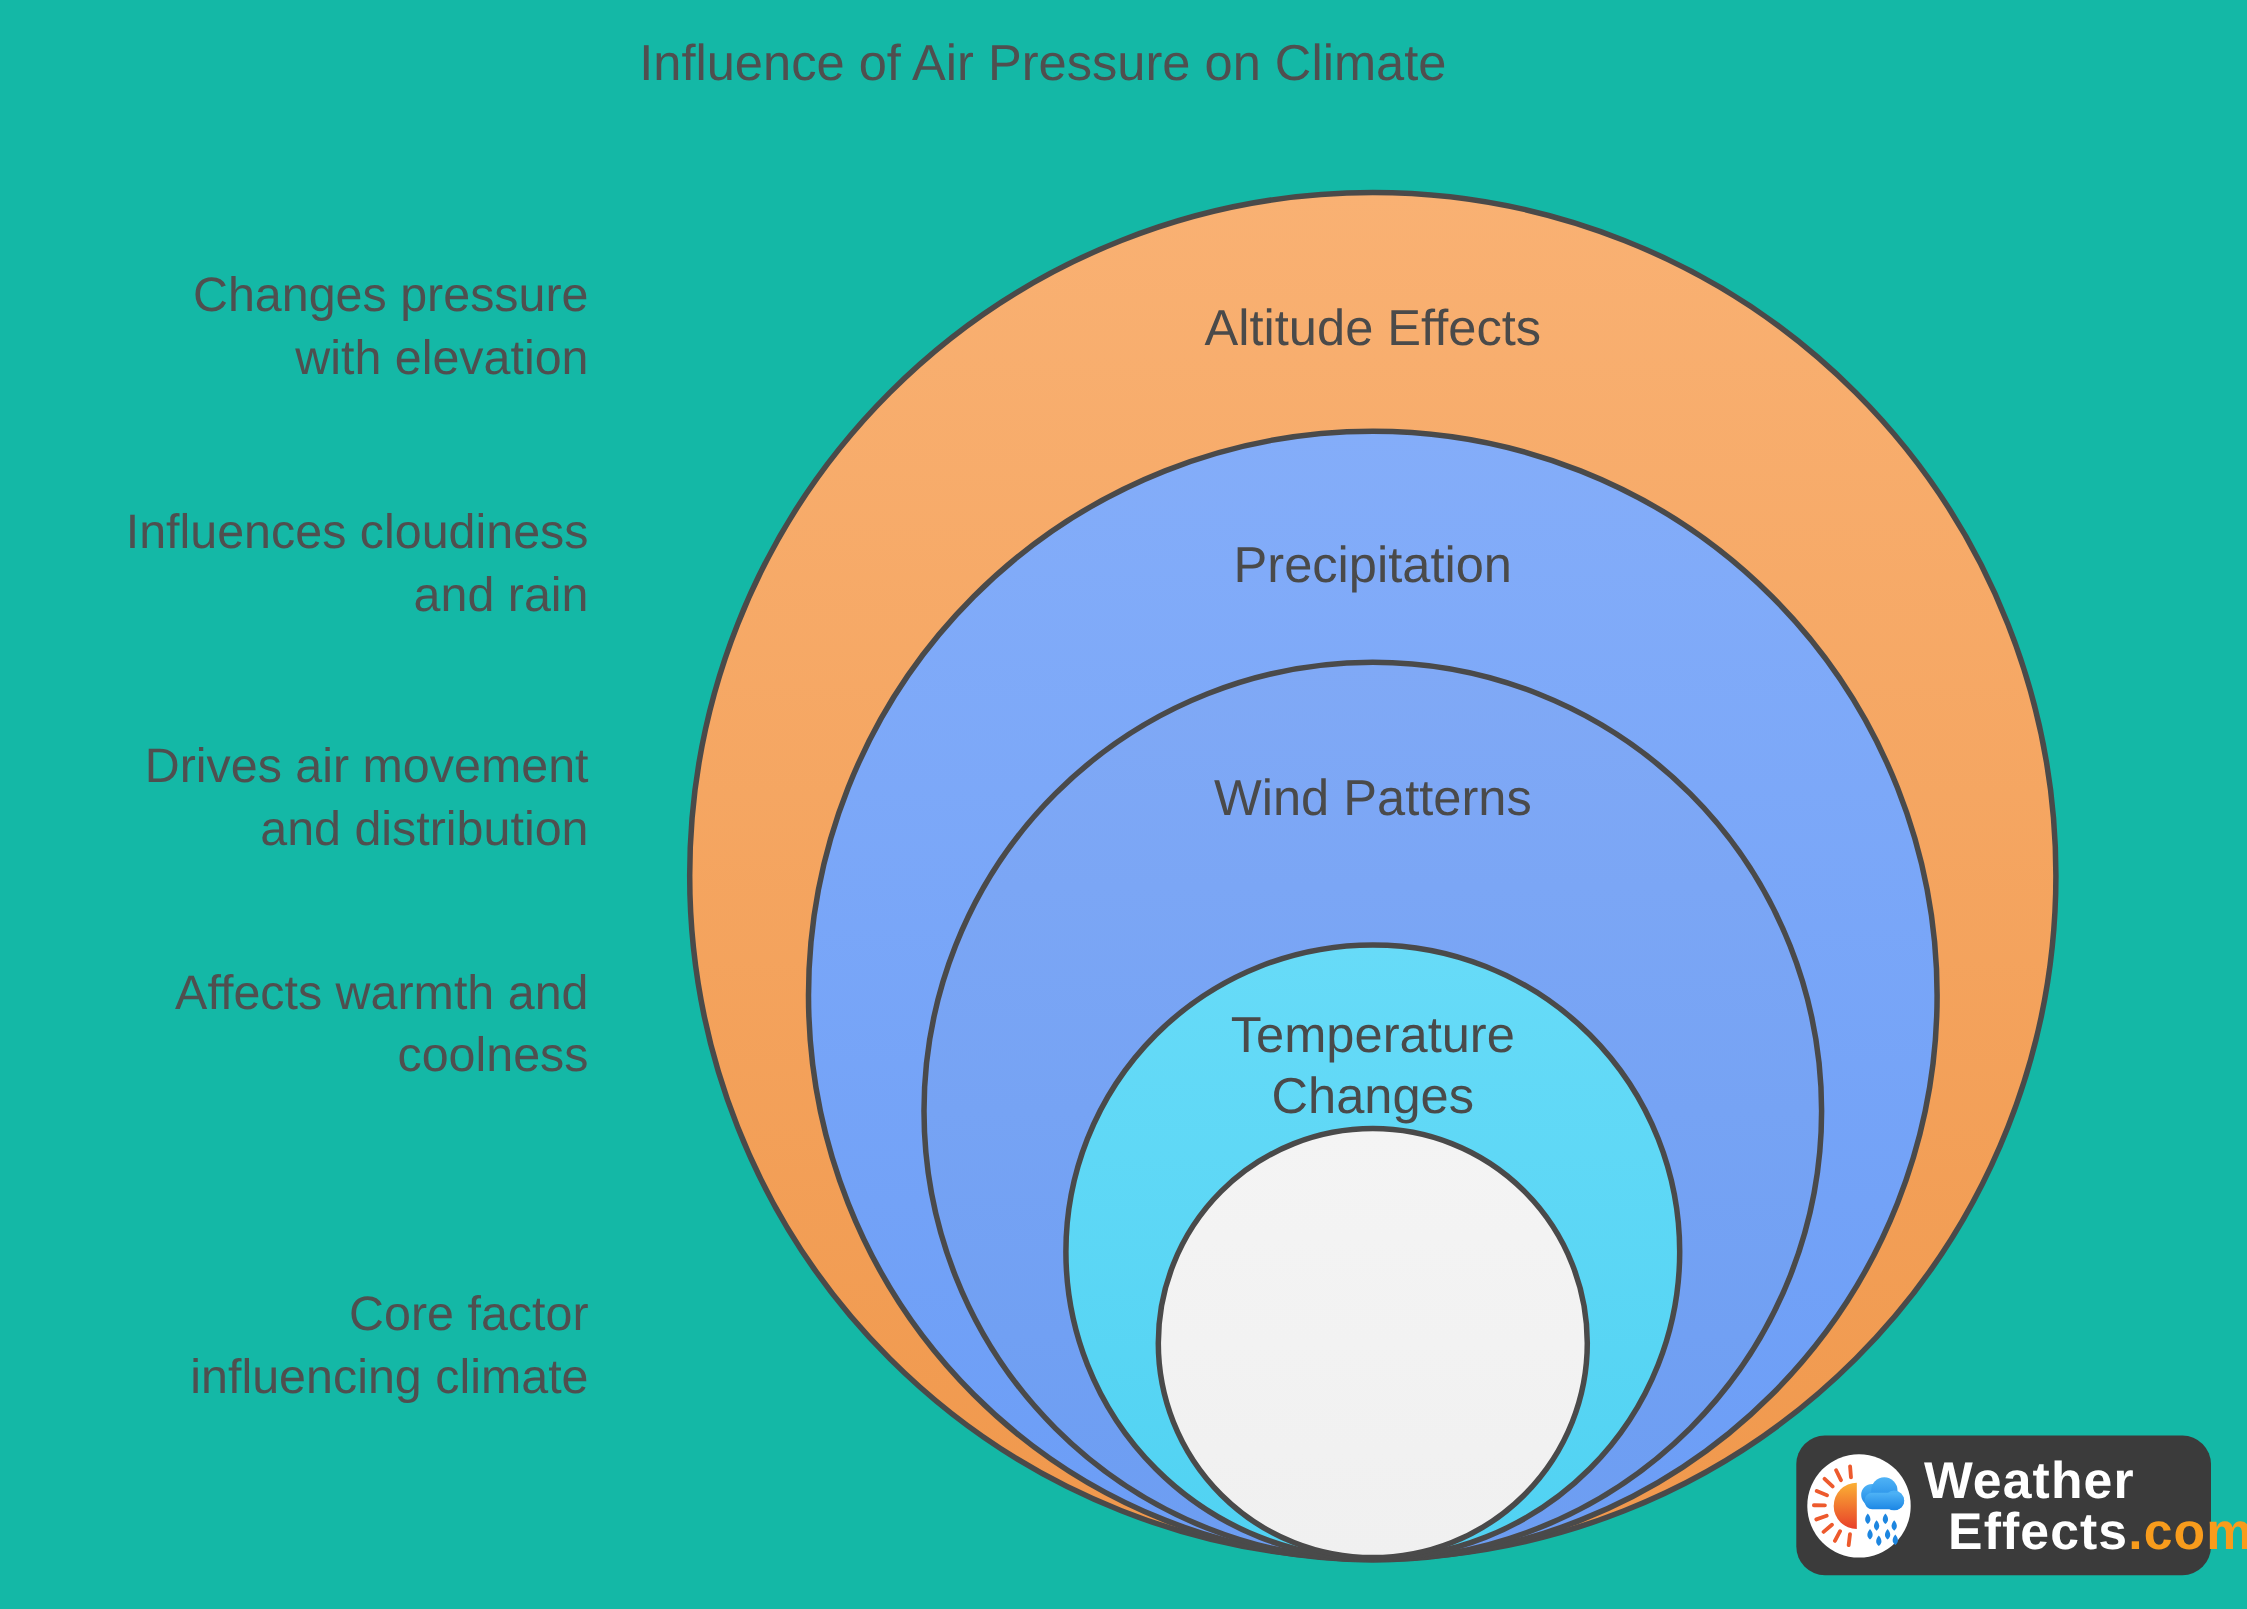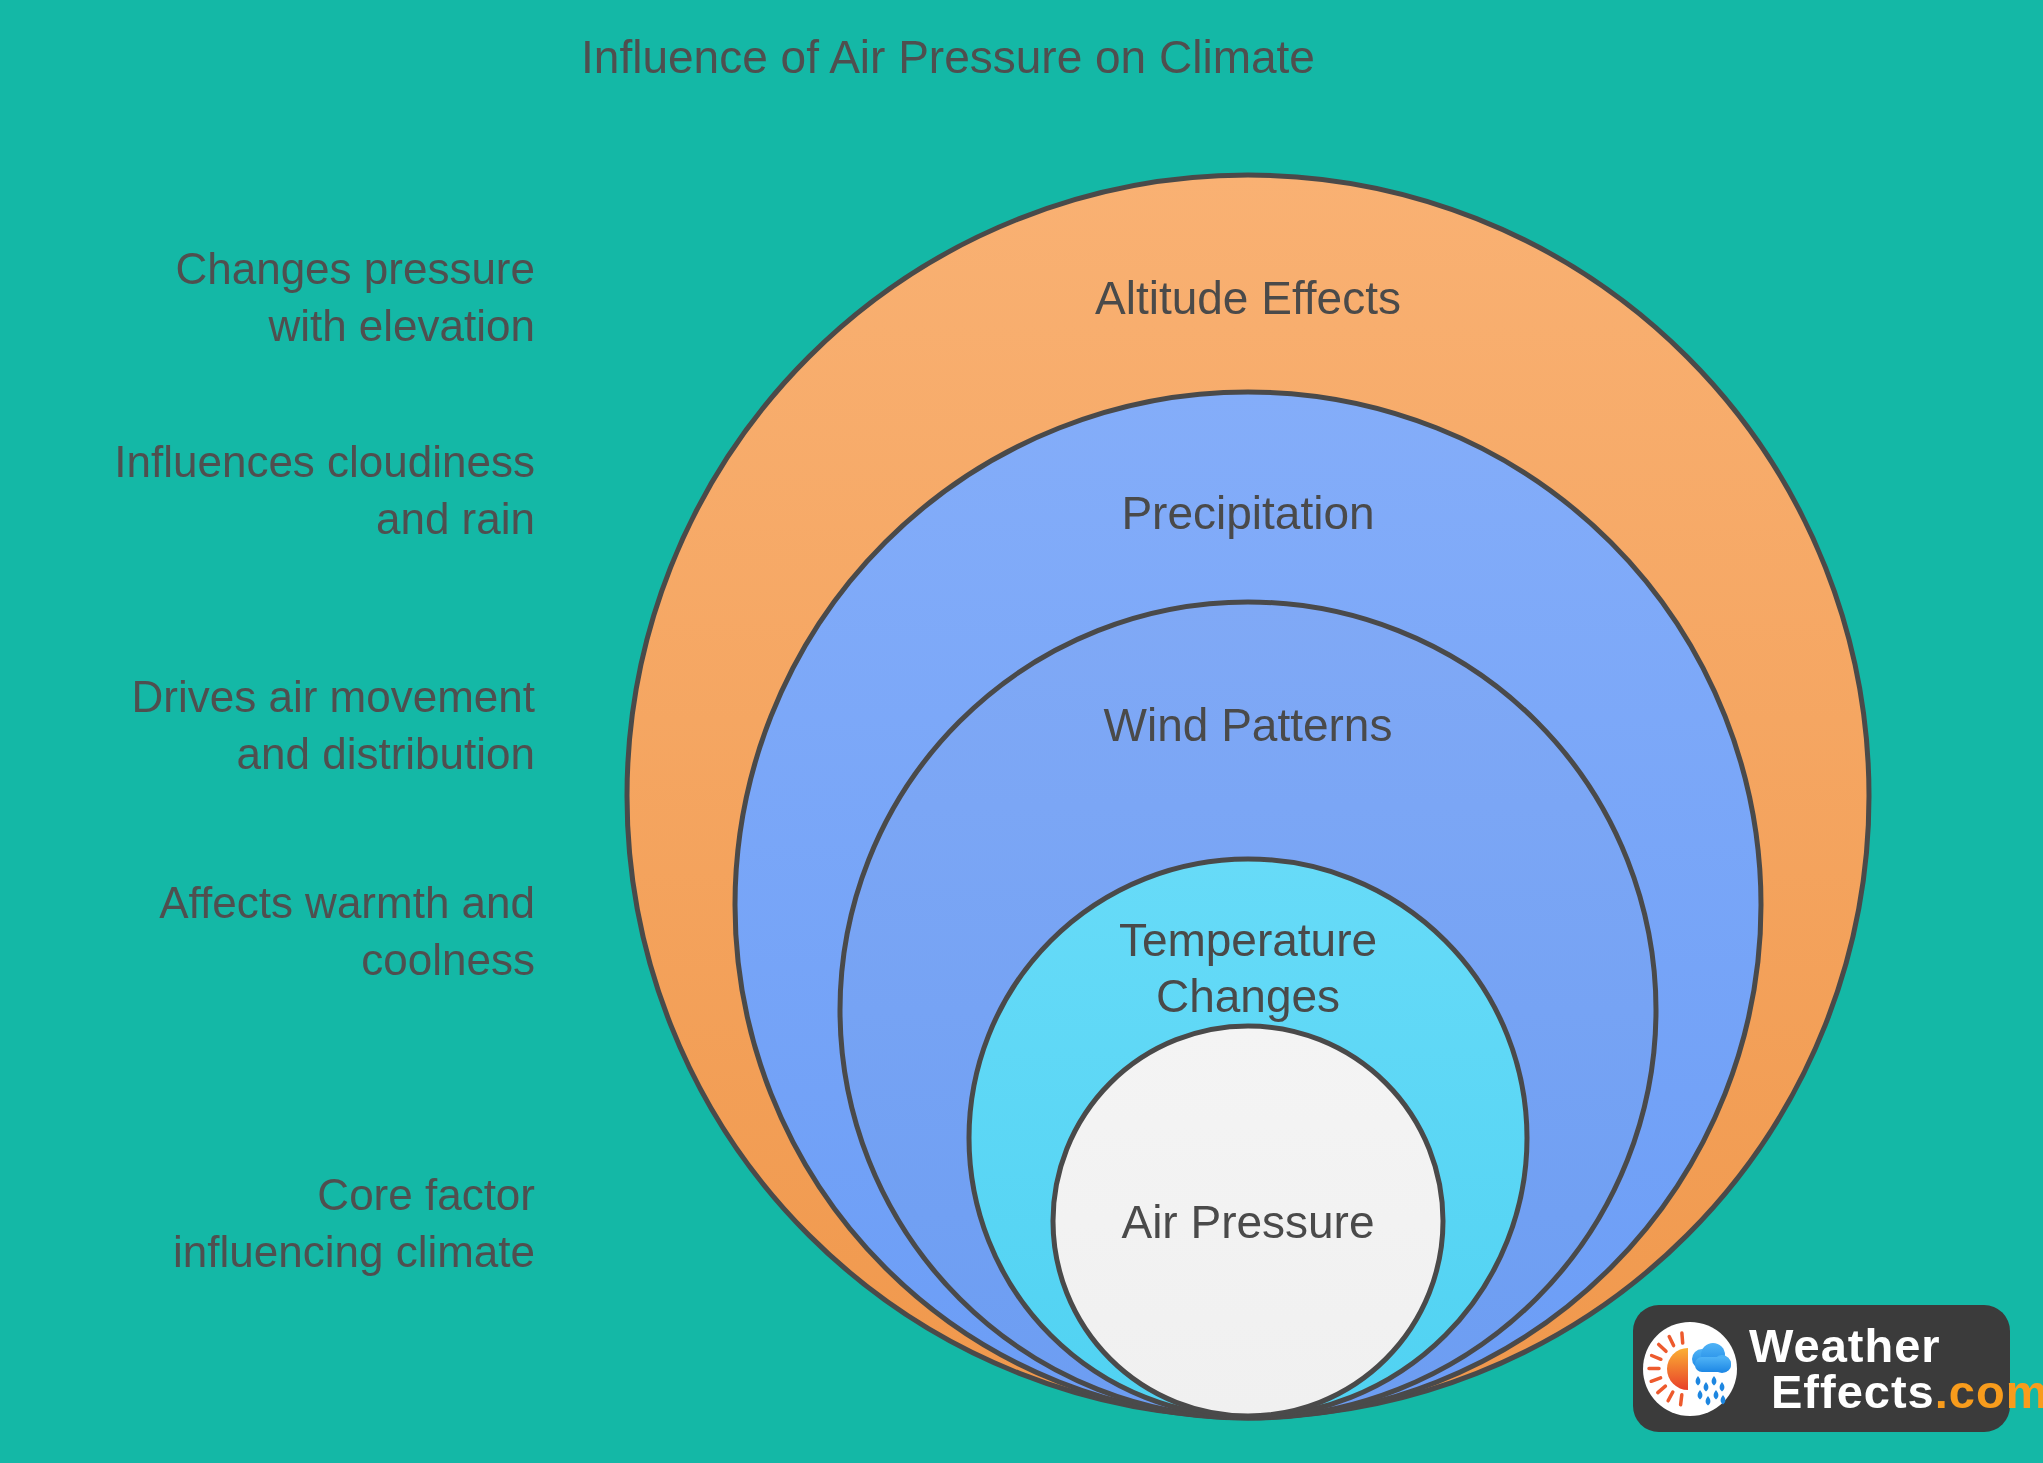--- a/index.html
+++ b/index.html
@@ -17,21 +17,21 @@
     font-size:46px;line-height:1.2;
     color:#4F4F4F;
   }
   .note{
     position:absolute;left:0;width:535px;
     text-align:right;
     font-size:44px;line-height:57px;
     color:#4F4F4F;
   }
   .note-1{top:240px;}
-  .note-2{top:433px;}
+  .note-2{top:455px;}
   .note-3{top:668px;}
   .note-4{top:874px;}
   .note-5{top:1166px;}
   .rlabel{
     position:absolute;left:898px;width:700px;
     text-align:center;
     font-size:46px;line-height:56px;
     color:#4A4A4A;
   }
   .rlabel-1{top:270px;}
@@ -125,23 +125,20 @@
   <div class="rlabel rlabel-3" style="color: rgb(74, 74, 74);">
     <div>Wind Patterns</div>
   </div>
   <div class="rlabel rlabel-2" style="color: rgb(74, 74, 74);">
     <div>Precipitation</div>
   </div>
   <div class="rlabel rlabel-4" style="color: rgb(74, 74, 74); margin-top: 33px;">
     <div>Temperature</div>
     <div>Changes</div>
   </div>
-  <div class="rlabel rlabel-5" style="color: rgb(74, 74, 74);">
-    <div>Air Pressure</div>
-  </div>
 
   <div class="logo" style="background-color: rgb(59, 59, 59);">
     <div class="logo-badge">
       <svg width="90" height="90" viewBox="0 0 90 90">
         <defs>
           <linearGradient id="gsun" x1="0" y1="0" x2="0" y2="1">
             <stop offset="0" stop-color="#FBB034"></stop>
             <stop offset="1" stop-color="#E8402A"></stop>
           </linearGradient>
           <linearGradient id="gcloud" x1="0" y1="0" x2="0" y2="1">

